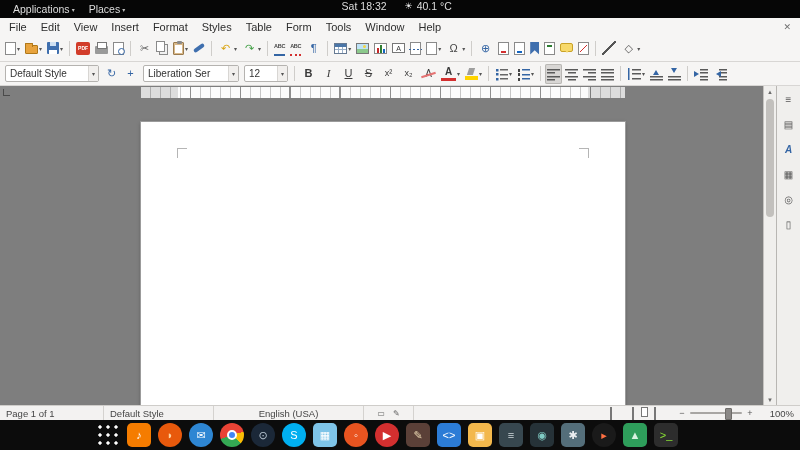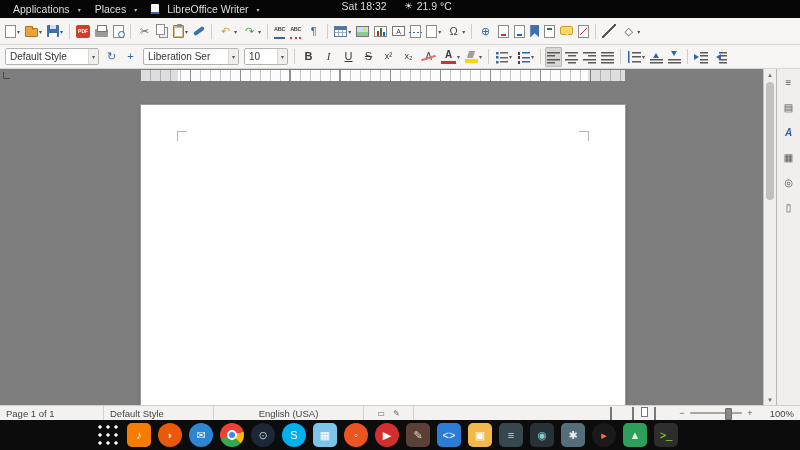--- a/index.html
+++ b/index.html
@@ -1,21 +1,21 @@
 <!DOCTYPE html>
 <html><head>
 <meta charset="utf-8">
 <style>
   html,body{margin:0;padding:0;}
   body{width:800px;height:450px;overflow:hidden;font-family:"Liberation Sans",sans-serif;background:#7e7e7e;}
   #screen{width:800px;height:450px;display:flex;flex-direction:column;}
 
   
   #top-panel{height:18px;background:#060606;color:#ddd;font-size:10.5px;display:flex;align-items:center;padding:0 6px;position:relative;flex:0 0 18px;}
-  .tp-item{display:inline-flex;align-items:center;gap:8px;padding:0 7px;height:18px;cursor:default;}
+  .tp-item{display:inline-flex;align-items:center;gap:2px;padding:0 7px;height:18px;cursor:default;}
   .tp-caret{font-size:6px;color:#bbb;}
   .tp-appicon{width:8px;height:10px;background:#f4f4f4;border-radius:1px;box-shadow:inset 0 -6px 0 -4px #3465a4;}
   .tp-center{position:absolute;left:50%;top:0;transform:translateX(-53%);height:18px;display:flex;align-items:flex-start;gap:18px;}
   .tp-weather{display:inline-flex;align-items:center;gap:4px;}
   .tp-wicon{font-size:9px;color:#eee;}
 
   
   #titlebar{height:18px;background:#f3f2f1;border-bottom:1px solid #c9c7c5;position:relative;display:flex;align-items:center;justify-content:center;flex:0 0 18px;}
   #win-title{font-size:10.5px;font-weight:bold;color:#3a3a3a;}
   #win-controls{position:absolute;right:5px;top:2px;display:flex;gap:7px;}
@@ -167,35 +167,46 @@
 
   <header id="top-panel">
     <span class="tp-item">
       <span>Applications</span>
       <span class="tp-caret">▾</span>
     </span>
     <span class="tp-item">
       <span>Places</span>
       <span class="tp-caret">▾</span>
     </span>
-    <span class="tp-item">
-      <span class="tp-appicon"></span>
-      <span>LibreOffice Writer</span>
-      <span class="tp-caret">▾</span>
-    </span>
     <span class="tp-center">
       <span>Sat 18:32</span>
       <span class="tp-weather">
         <span class="tp-wicon">☀</span>
-        <span>21.9 °C</span>
+        <span>40.1 °C</span>
       </span>
     </span>
   </header>
 
 
+  <nav id="menubar">
+    <span id="menu-items" style="display:flex;">
+        <span class="menu-item">File</span>
+        <span class="menu-item">Edit</span>
+        <span class="menu-item">View</span>
+        <span class="menu-item">Insert</span>
+        <span class="menu-item">Format</span>
+        <span class="menu-item">Styles</span>
+        <span class="menu-item">Table</span>
+        <span class="menu-item">Form</span>
+        <span class="menu-item">Tools</span>
+        <span class="menu-item">Window</span>
+        <span class="menu-item">Help</span>
+      </span>
+    <span class="menu-close">✕</span>
+  </nav>
 
   <div id="toolbar-main" class="toolbar">
       <span class="tool">
         <span class="ic shape-page"></span>
         <span class="dd">▾</span>
       </span>
       <span class="tool">
         <span class="ic shape-folder"></span>
         <span class="dd">▾</span>
       </span>
@@ -314,21 +325,21 @@
         </span>
         <span class="tool">
           <span class="ic" style="color: rgb(52, 101, 164);">+</span>
         </span>
       </span>
     <span class="combo" id="combo-font">
       <span class="combo-text">Liberation Ser</span>
       <span class="combo-arrow">▾</span>
     </span>
     <span class="combo" id="combo-size">
-      <span class="combo-text">10</span>
+      <span class="combo-text">12</span>
       <span class="combo-arrow">▾</span>
     </span>
     <span id="fmt-icons" style="display:flex;align-items:center;gap:1px;">
         <span class="sep"></span>
         <span class="tool">
           <span class="ic g-b">B</span>
         </span>
         <span class="tool">
           <span class="ic g-i">I</span>
         </span>

